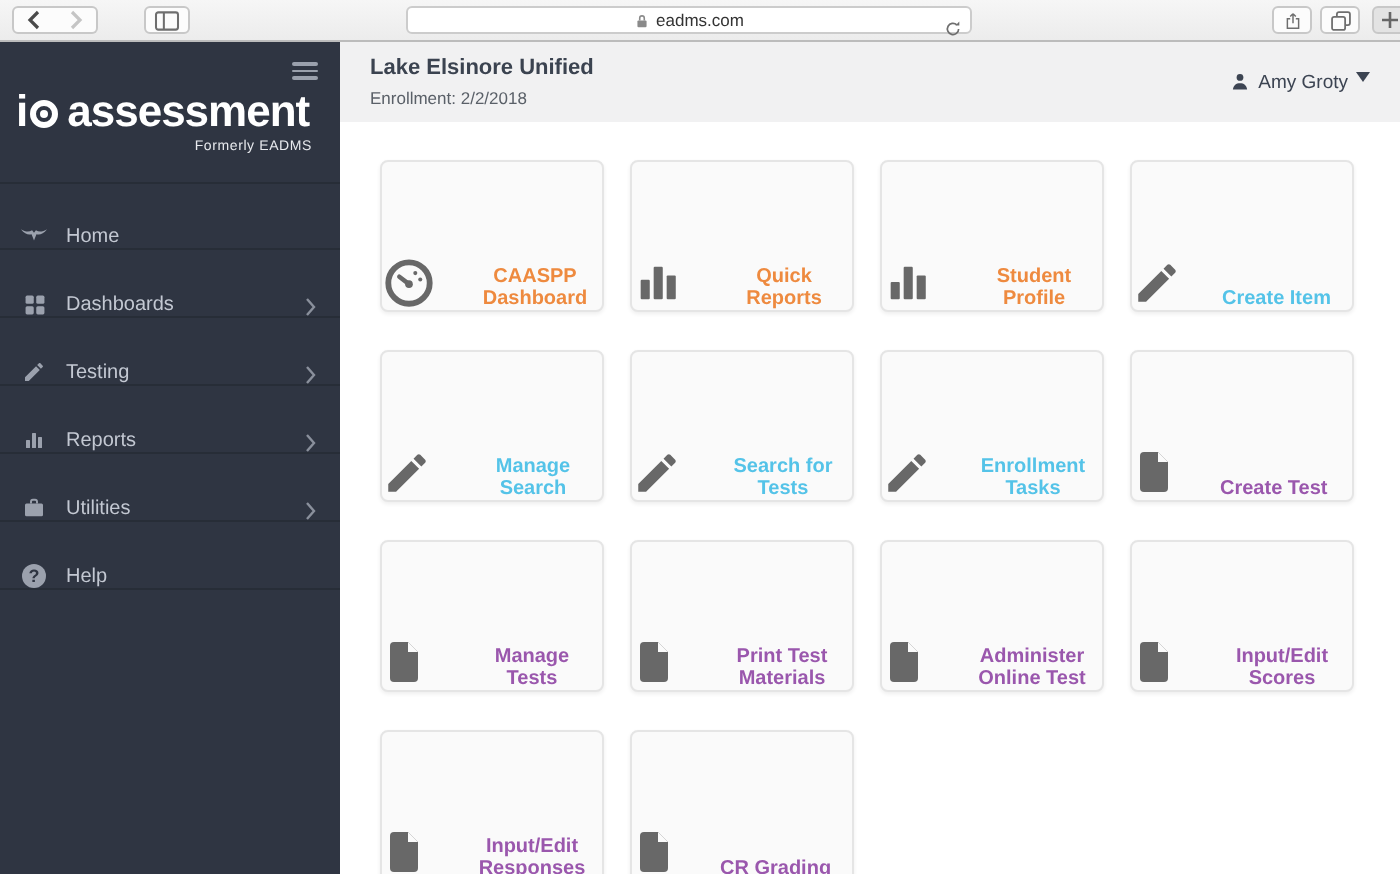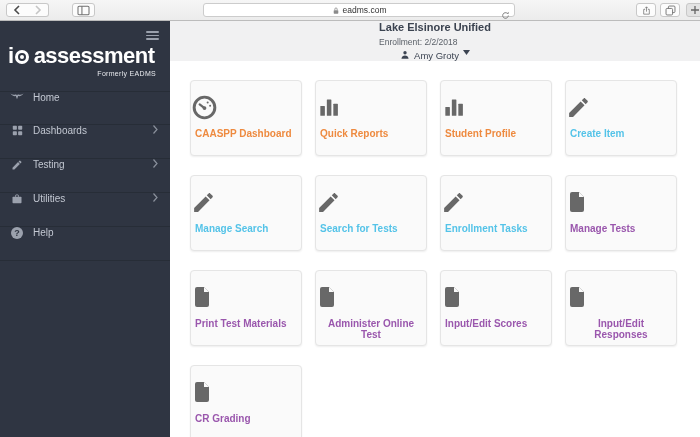--- a/index.html
+++ b/index.html
@@ -4,59 +4,59 @@
 <style>
   * { margin:0; padding:0; box-sizing:border-box; }
   html,body { width:700px; height:437px; overflow:hidden; font-family:"Liberation Sans", sans-serif; background:#fff; }
 
   
   .chrome { position:relative; height:21px; background:linear-gradient(#f6f6f6,#ececec); border-bottom:1px solid #bcbcbc; }
   .chrome-btn { position:absolute; top:3px; height:14px; background:#fcfcfc; border:1px solid #c8c8c8; border-radius:3px; display:flex; align-items:center; justify-content:center; padding:0; cursor:default; }
   .btn-back { left:6px; width:22px; border-top-right-radius:0; border-bottom-right-radius:0; }
   .btn-fwd  { left:27px; width:22px; border-left:none; border-top-left-radius:0; border-bottom-left-radius:0; }
   .btn-side { left:72px; width:23px; }
-  .url-field { position:absolute; left:203px; top:3px; width:312px; height:14px; background:#fff; border:1px solid #ccc; border-radius:3px; display:flex; align-items:center; justify-content:center; gap:3px; }
+  .url-field { position:absolute; left:203px; top:3px; width:283px; height:14px; background:#fff; border:1px solid #ccc; border-radius:3px; display:flex; align-items:center; justify-content:center; gap:3px; }
   .url-text { font-size:8.5px; color:#333; }
   .reload { position:absolute; right:4px; top:2px; }
   .btn-share { right:44px; width:20px; }
   .btn-tabs  { right:20px; width:20px; }
   .btn-newtab { right:-4px; width:18px; background:#e3e3e3; font-size:10px; color:#666; }
 
   
   .app { display:flex; height:416px; }
 
   
   .sidebar { width:170px; background:#2f3542; color:#c3c8d2; flex-shrink:0; position:relative; }
   .hamburger { position:absolute; top:8px; right:11px; width:13px; cursor:pointer; }
   .hamburger span { display:block; height:1.5px; background:#9aa0ac; margin:2px 0; border-radius:1px; }
   .logo-block { padding:22px 12px 10px 8px; }
   .logo-line { color:#fff; font-weight:bold; font-size:22px; letter-spacing:-0.5px; white-space:nowrap; display:flex; align-items:baseline; }
   .logo-ring { display:inline-block; width:14px; height:14px; border:3.5px solid #fff; border-radius:50%; position:relative; margin:0 1px; transform:translateY(1px); }
   .logo-ring::after { content:""; position:absolute; left:50%; top:50%; width:4px; height:4px; margin:-2px 0 0 -2px; background:#fff; border-radius:50%; }
   .logo-word { margin-left:4px; }
   .logo-tagline { text-align:right; font-size:7px; color:#e8eaee; margin-top:1px; padding-right:2px; letter-spacing:0.3px; }
   .nav { margin-top:4px; }
-  .nav-item { height:34px; display:flex; align-items:flex-start; padding:0 12px 0 10px; border-bottom:1px solid #272d37; cursor:pointer; }
+  .nav-item { height:34px; display:flex; align-items:flex-end; padding:0 12px 0 10px; border-bottom:1px solid #272d37; cursor:pointer; }
   .nav-item:first-child { border-top:1px solid #272d37; }
   .nav-icon { width:14px; display:flex; justify-content:center; color:#9ba1ad; }
   .nav-label { font-size:10px; margin-left:9px; flex:1; color:#c3c8d2; }
   .nav-chevron { display:flex; }
   .help-circle { width:12px; height:12px; border-radius:50%; background:#9ba1ad; color:#2f3542; font-size:9px; font-weight:bold; display:flex; align-items:center; justify-content:center; }
 
   
   .main { flex:1; display:flex; flex-direction:column; background:#fff; min-width:0; }
-  .page-header { height:40px; background:#f1f1f2; display:flex; align-items:center; justify-content:space-between; padding:0 15px; flex-shrink:0;flex-direction:column; }
+  .page-header { height:40px; background:#f1f1f2; display:flex; align-items:center; justify-content:space-between; padding:0 15px; flex-shrink:0; }
   .district { font-size:11px; font-weight:bold; color:#3b4350; }
   .enrollment { font-size:8.5px; color:#5a6068; margin-top:4px; }
   .user-menu { display:flex; align-items:flex-start; gap:4px; cursor:pointer; color:#3c4452; }
   .user-name { font-size:9.5px; }
 
   .content { flex:1; padding:19px 0 0 20px; overflow:hidden; }
   .card-grid { display:grid; grid-template-columns:repeat(4, 112px); gap:19px 13px; }
-  .card { width:112px; height:76px; background:#fafafa; border:1px solid #e5e5e5; border-radius:4px; box-shadow:0 1px 2px rgba(0,0,0,0.07); display:flex; flex-direction:column; align-items:flex-start; padding-top:12px; cursor:pointer; }
+  .card { width:112px; height:76px; background:#fafafa; border:1px solid #e5e5e5; border-radius:4px; box-shadow:0 1px 2px rgba(0,0,0,0.07); display:flex; flex-direction:row; align-items:flex-end; padding-top:12px; cursor:pointer;gap:16px; }
   .card-icon { height:28px; display:flex; align-items:center; justify-content:center; color:#686868; }
   .card-label { margin-top:7px; font-size:10px; font-weight:bold; text-align:center; line-height:1.1; padding:0 4px; }
   .c-orange { color:#ee8a3f; }
   .c-blue   { color:#54c3e8; }
   .c-purple { color:#9a57ad; }
 </style>
 </head>
 <body>
 
 <div class="chrome">
@@ -159,20 +159,35 @@
         </span>
         <span class="nav-label">Testing</span>
         <span class="nav-chevron">
             <svg width="5" height="9" viewBox="0 0 5 9">
               <polyline points="0.5,0.5 4,4.5 0.5,8.5" fill="none" stroke="#8a909c" stroke-width="1.2"></polyline>
             </svg>
           </span>
       </div>
       <div class="nav-item">
         <span class="nav-icon">
+          <svg width="12" height="12" viewBox="0 0 24 24" fill="currentColor">
+              <rect x="4" y="12" width="4" height="8" rx="0.5"></rect>
+              <rect x="10" y="5" width="4" height="15" rx="0.5"></rect>
+              <rect x="16" y="9" width="4" height="11" rx="0.5"></rect>
+            </svg>
+        </span>
+        <span class="nav-label">Reports</span>
+        <span class="nav-chevron">
+            <svg width="5" height="9" viewBox="0 0 5 9">
+              <polyline points="0.5,0.5 4,4.5 0.5,8.5" fill="none" stroke="#8a909c" stroke-width="1.2"></polyline>
+            </svg>
+          </span>
+      </div>
+      <div class="nav-item">
+        <span class="nav-icon">
           <svg width="12" height="12" viewBox="0 0 16 16">
               <rect x="2" y="5" width="12" height="8.5" rx="1" fill="currentColor"></rect>
               <path d="M6 5V3.8A1.3 1.3 0 0 1 7.3 2.5h1.4A1.3 1.3 0 0 1 10 3.8V5" fill="none" stroke="currentColor" stroke-width="1.3"></path>
             </svg>
         </span>
         <span class="nav-label">Utilities</span>
         <span class="nav-chevron">
             <svg width="5" height="9" viewBox="0 0 5 9">
               <polyline points="0.5,0.5 4,4.5 0.5,8.5" fill="none" stroke="#8a909c" stroke-width="1.2"></polyline>
             </svg>
@@ -272,20 +287,29 @@
 
         <div class="card">
           <span class="card-icon">
             <svg width="25" height="25" viewBox="0 0 24 24" fill="currentColor">
                 <path d="M3 17.25V21h3.75L17.81 9.94l-3.75-3.75L3 17.25zM20.71 7.04c.39-.39.39-1.02 0-1.41l-2.34-2.34c-.39-.39-1.02-.39-1.41 0l-1.83 1.83 3.75 3.75 1.83-1.83z"></path>
               </svg>
           </span>
           <span class="card-label c-blue">Enrollment Tasks</span>
         </div>
 
+        <div class="card">
+          <span class="card-icon">
+            <svg width="24" height="24" viewBox="0 0 24 24">
+                <path d="M6 2h7l5 5v13a2 2 0 0 1-2 2H6a2 2 0 0 1-2-2V4a2 2 0 0 1 2-2z" fill="currentColor"></path>
+                <path d="M13 2l5 5h-5z" fill="#fafafa"></path>
+              </svg>
+          </span>
+          <span class="card-label c-purple">Create Test</span>
+        </div>
 
         <div class="card">
           <span class="card-icon">
             <svg width="24" height="24" viewBox="0 0 24 24">
                 <path d="M6 2h7l5 5v13a2 2 0 0 1-2 2H6a2 2 0 0 1-2-2V4a2 2 0 0 1 2-2z" fill="currentColor"></path>
                 <path d="M13 2l5 5h-5z" fill="#fafafa"></path>
               </svg>
           </span>
           <span class="card-label c-purple">Manage Tests</span>
         </div>

